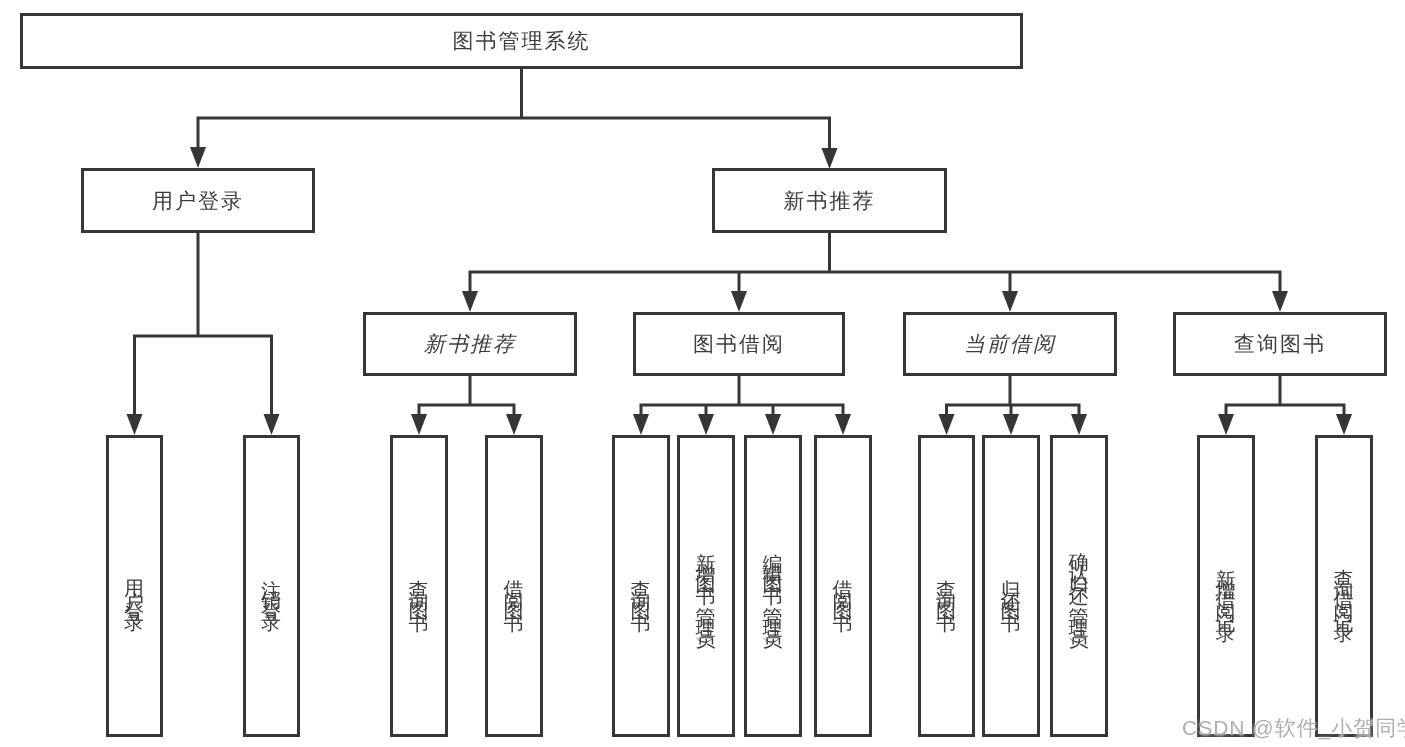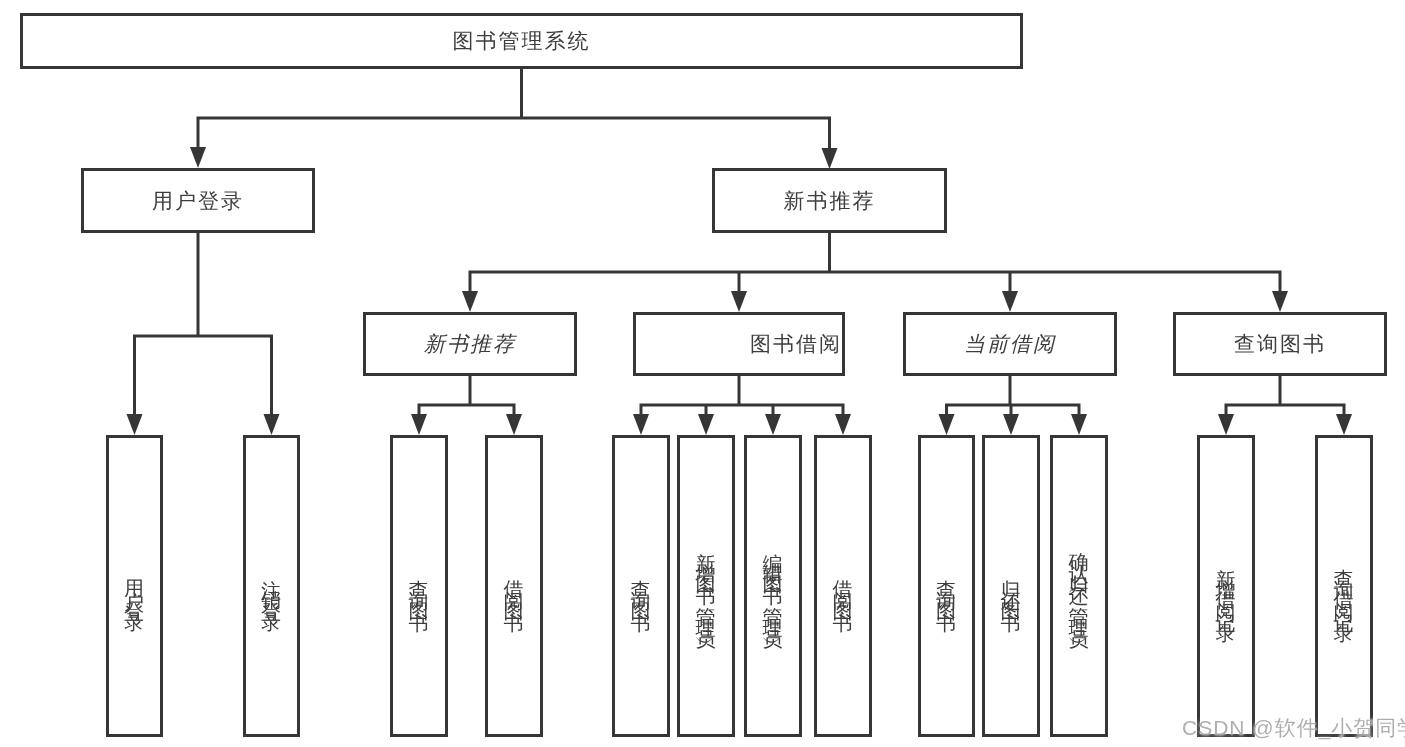--- a/index.html
+++ b/index.html
@@ -78,21 +78,21 @@
   <div class="box hbox" style="left:81px;top:168px;width:234px;height:65px;">
     <span>用户登录</span>
   </div>
   <div class="box hbox" style="left:712px;top:168px;width:235px;height:65px;">
     <span>新书推荐</span>
   </div>
 
   <div class="box hbox" style="left:363px;top:312px;width:214px;height:64px;font-style:italic;">
     <span>新书推荐</span>
   </div>
-  <div class="box hbox" style="left:633px;top:312px;width:212px;height:64px;justify-content:flex-end;">
+  <div class="box hbox" style="left:633px;top:312px;width:212px;height:64px;">
     <span>图书借阅</span>
   </div>
   <div class="box hbox" style="left:903px;top:312px;width:214px;height:64px;font-style:italic;">
     <span>当前借阅</span>
   </div>
   <div class="box hbox" style="left:1173px;top:312px;width:214px;height:64px;">
     <span>查询图书</span>
   </div>
 
   <div class="box vbox" style="left:106px;top:435px;width:57px;height:302px;">

